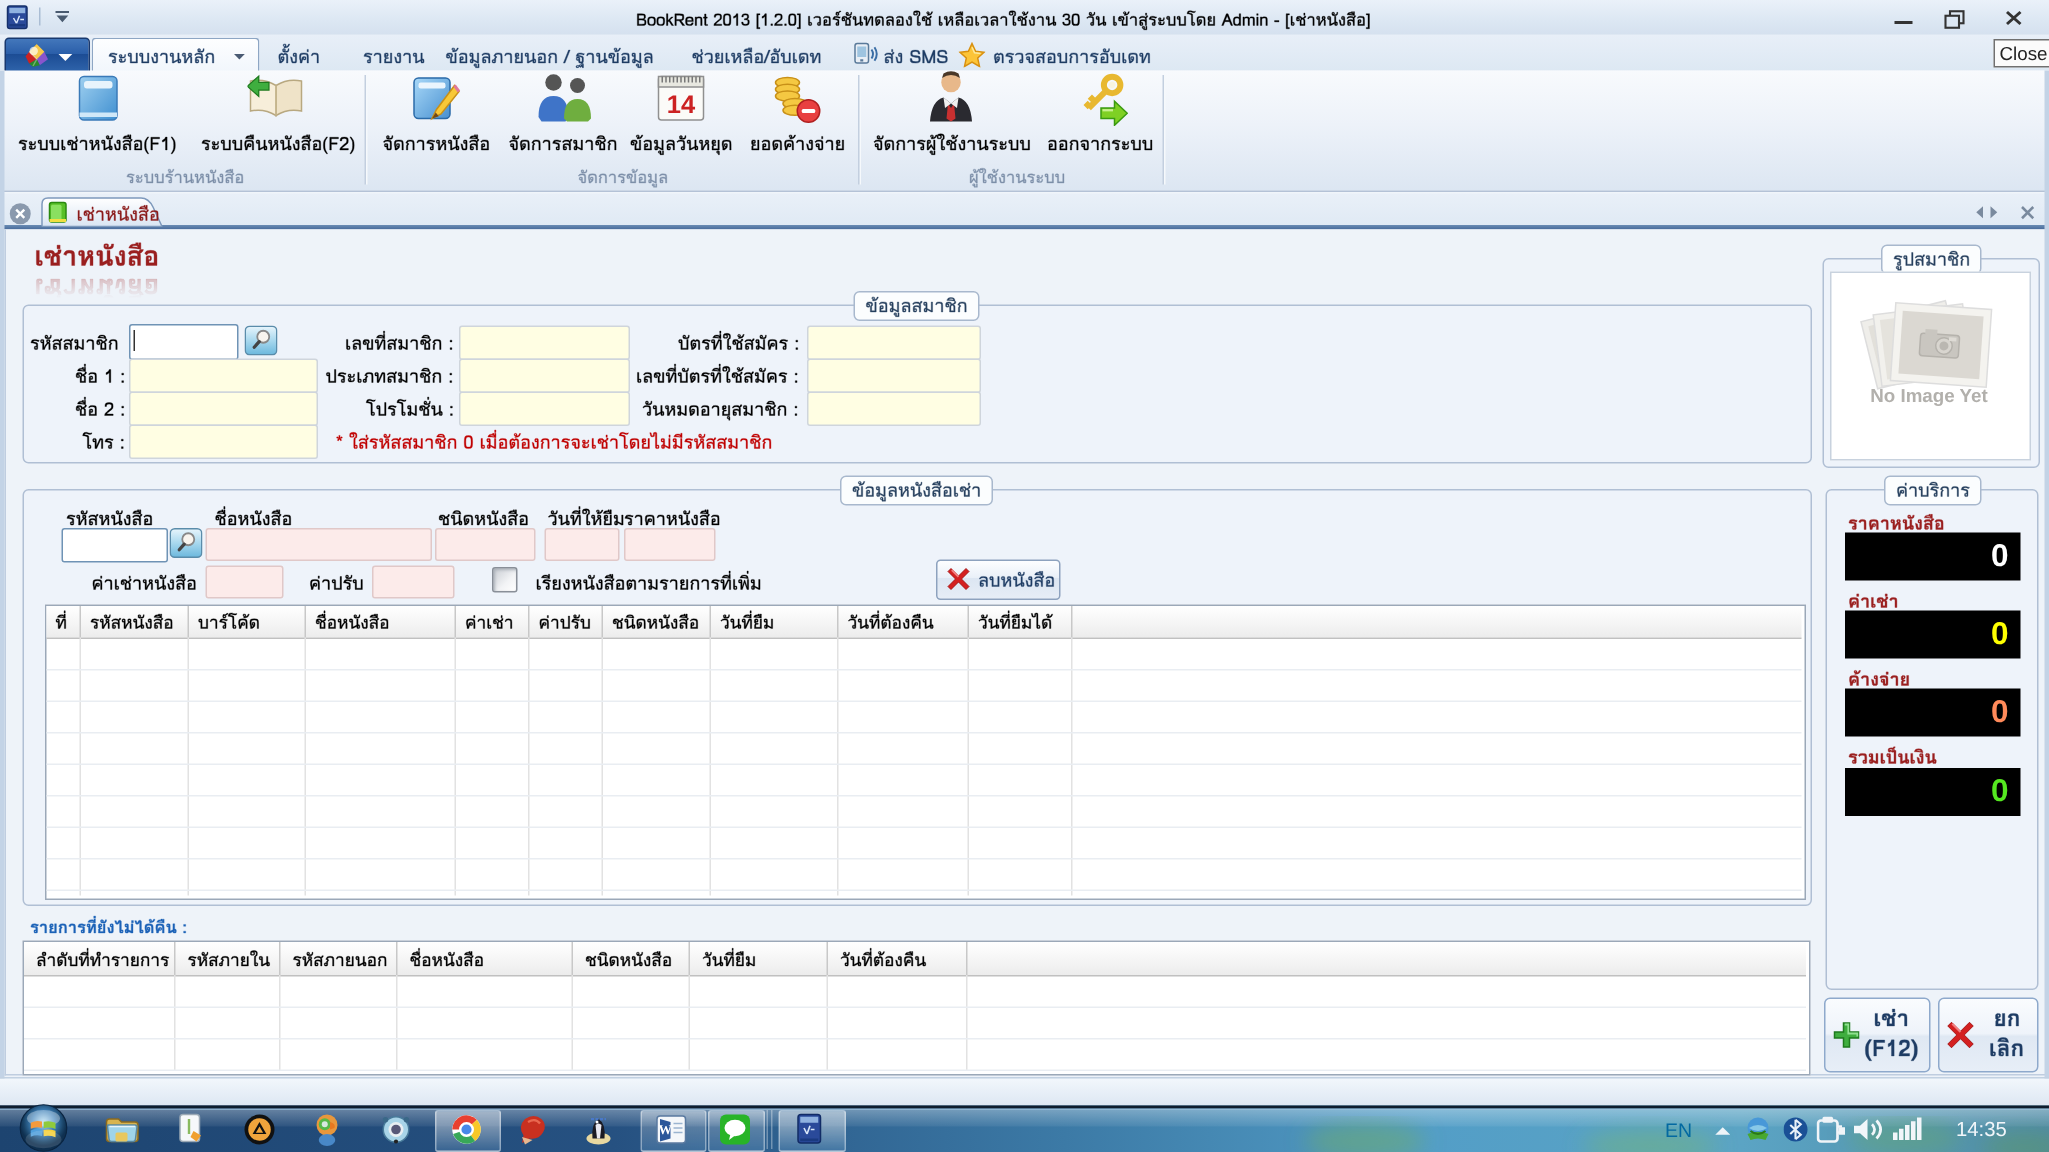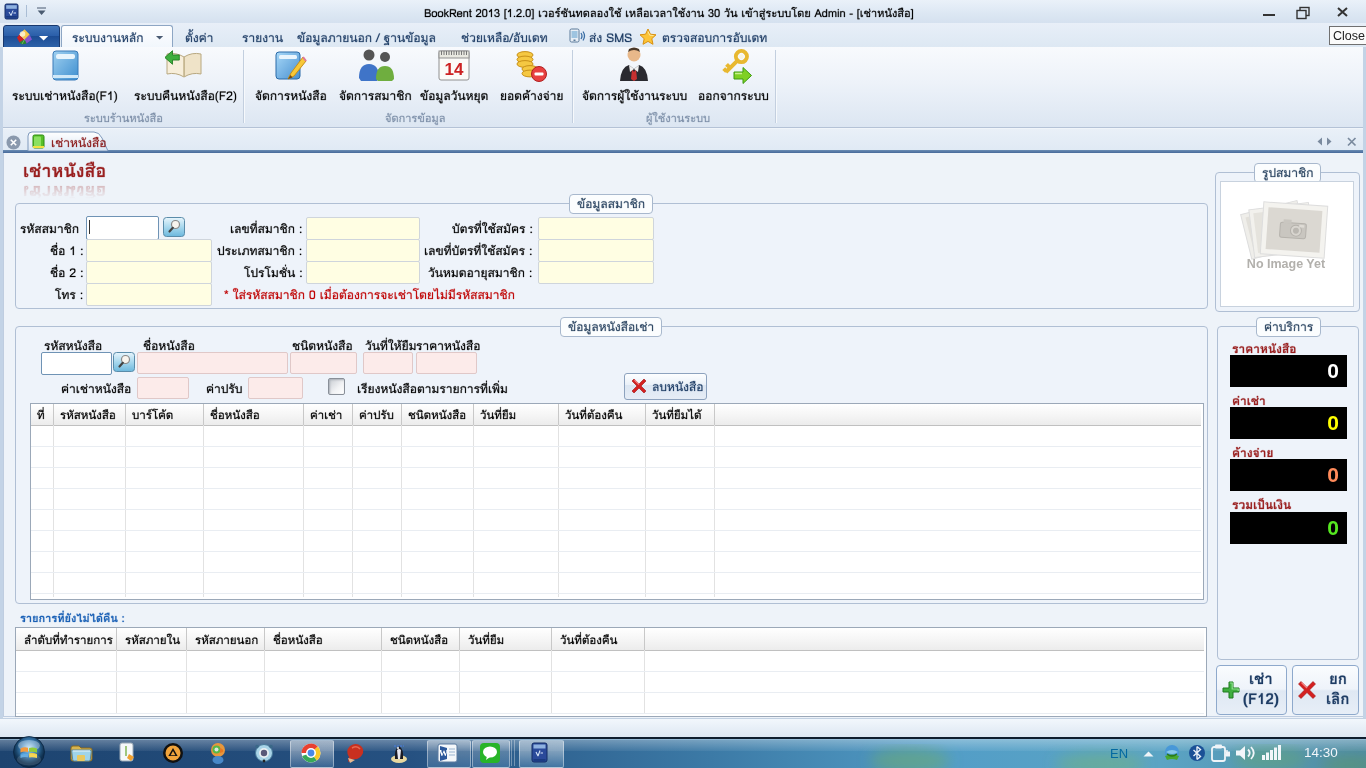--- a/index.html
+++ b/index.html
@@ -1771,13 +1771,13 @@
     </svg>
 <svg class="abs" style="left:1261px;top:744px" width="22" height="18">
       <g fill="#f2f6fa">
         <rect x="1" y="11" width="3" height="5"></rect>
         <rect x="5" y="8.5" width="3" height="7.5"></rect>
         <rect x="9" y="6" width="3" height="10"></rect>
         <rect x="13" y="3.5" width="3" height="12.5"></rect>
         <rect x="17" y="1" width="3" height="15"></rect>
       </g>
     </svg>
-<div class="abs" style="left:1304px;top:745px;color:#f2f6fa;font-size:13.5px">14:30</div>
+<div class="abs" style="left:1304px;top:745px;color:#f2f6fa;font-size:13.5px">14:35</div>
 </div>
 </body></html>

